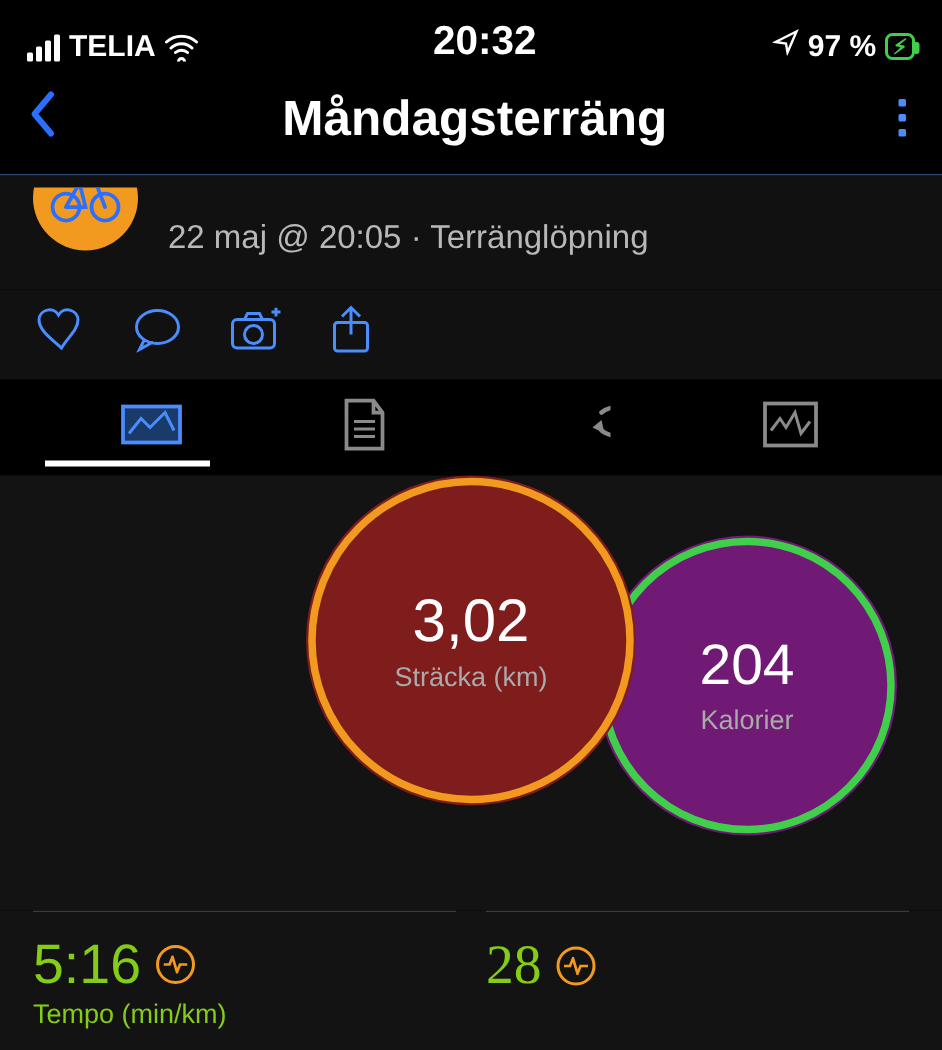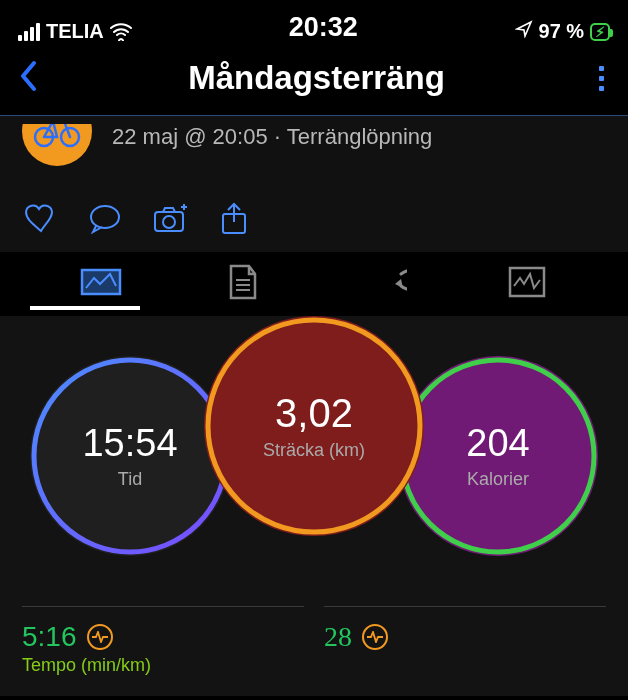--- a/index.html
+++ b/index.html
@@ -46,21 +46,21 @@
     padding:10px 18px 18px;
   }
   .back-chevron { color:#2a6fff; }
   .page-title { font-size:33px; font-weight:700; }
   .kebab { display:flex; flex-direction:column; gap:5px; padding:4px 6px;}
   .kebab span{ width:5px; height:5px; background:#4a8dff; border-radius:1px;}
 
   .thin-rule { height:1px; background:#2a4a7a; margin:0; }
 
   
-  .activity-row { display:flex; align-items:flex-start; gap:20px; padding:8px 22px 22px; background:#111; }
+  .activity-row { display:flex; align-items:flex-end; gap:20px; padding:8px 22px 22px; background:#111; }
   .avatar-clip { width:70px; height:46px; overflow:hidden; }
   .avatar {
     width:70px; height:70px; border-radius:50%;
     background:#f29a1f; display:flex; align-items:center; justify-content:center;
     margin-top:-28px;
   }
   .activity-text { color:#b8b8b8; font-size:22px; }
 
   
   .social-bar {
@@ -108,21 +108,21 @@
 
   
   .bottom-stats {
     display:flex; background:#131313; padding:0 22px 20px;
   }
   .stat-col {
     flex:1; border-top:1px solid #3a3a3a; padding-top:14px;
   }
   .stat-col + .stat-col { margin-left:20px;font-family:Liberation Serif, serif; }
   .stat-row1 { display:flex; align-items:center; gap:10px; }
-  .stat-val { font-size:28px; color:#22c55e; }
+  .stat-val { font-size:37px; color:#84cc16; }
   .stat-lbl { font-size:18px; color:#84cc16; margin-top:2px; }
   .pulse-ico {
     width:26px; height:26px; border:2px solid #f29a1f; border-radius:50%;
     display:flex; align-items:center; justify-content:center;
   }
 </style>
 </head>
 <body>
 
 <div class="status-bar">
@@ -233,33 +233,20 @@
   <div class="tab">
     <svg width="38" height="32" viewBox="0 0 38 32">
         <rect x="2" y="2" width="34" height="28" stroke="#8a8a8a" stroke-width="2.5" fill="none"></rect>
         <path d="M6 20 L12 12 L16 18 L22 8 L26 22 L32 14" stroke="#8a8a8a" stroke-width="2" fill="none"></path>
       </svg>
   </div>
 </div>
 
 <div class="gauges-wrap">
 
-  <div class="gauge gauge-left">
-    <svg class="ring" width="200" height="200" viewBox="0 0 200 200">
-      <defs>
-          <linearGradient id="gb" x1="0" y1="0" x2="1" y2="1">
-        <stop offset="0" stop-color="#4a8dff"></stop>
-            <stop offset="1" stop-color="#7a4aff"></stop>
-      </linearGradient>
-        </defs>
-      <circle cx="100" cy="100" r="96" stroke="url(#gb)" stroke-width="5" fill="none"></circle>
-    </svg>
-    <div class="gauge-value">15:54</div>
-    <div class="gauge-label">Tid</div>
-  </div>
 
   <div class="gauge gauge-right">
     <svg class="ring" width="200" height="200" viewBox="0 0 200 200">
       <circle cx="100" cy="100" r="96" stroke="#3fcf4a" stroke-width="5" fill="none"></circle>
     </svg>
     <div class="gauge-value">204</div>
     <div class="gauge-label">Kalorier</div>
   </div>
 
   <div class="gauge gauge-center">

